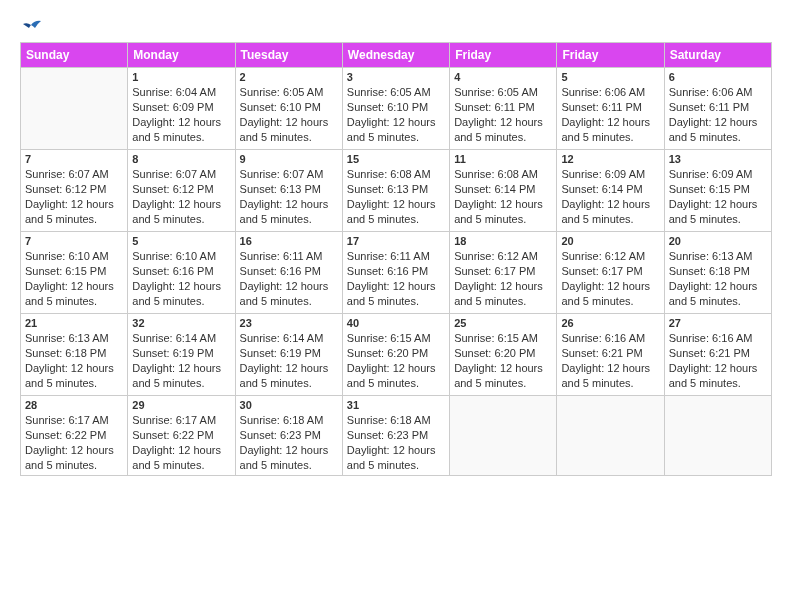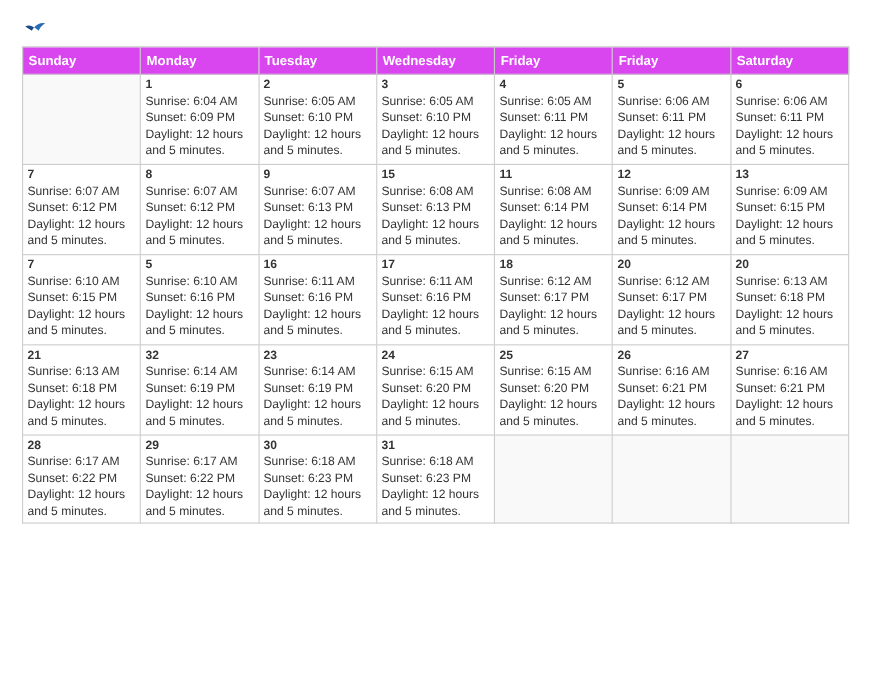--- a/index.html
+++ b/index.html
@@ -229,21 +229,21 @@
           </td>
           <td>
             <span class="day-num">32</span>
             <div class="day-info">Sunrise: 6:14 AM<br>Sunset: 6:19 PM<br>Daylight: 12 hours<br>and 5 minutes.</div>
           </td>
           <td>
             <span class="day-num">23</span>
             <div class="day-info">Sunrise: 6:14 AM<br>Sunset: 6:19 PM<br>Daylight: 12 hours<br>and 5 minutes.</div>
           </td>
           <td>
-            <span class="day-num">24</span>
+            <span class="day-num">40</span>
             <div class="day-info">Sunrise: 6:15 AM<br>Sunset: 6:20 PM<br>Daylight: 12 hours<br>and 5 minutes.</div>
           </td>
           <td>
             <span class="day-num">25</span>
             <div class="day-info">Sunrise: 6:15 AM<br>Sunset: 6:20 PM<br>Daylight: 12 hours<br>and 5 minutes.</div>
           </td>
           <td>
             <span class="day-num">26</span>
             <div class="day-info">Sunrise: 6:16 AM<br>Sunset: 6:21 PM<br>Daylight: 12 hours<br>and 5 minutes.</div>
           </td>

